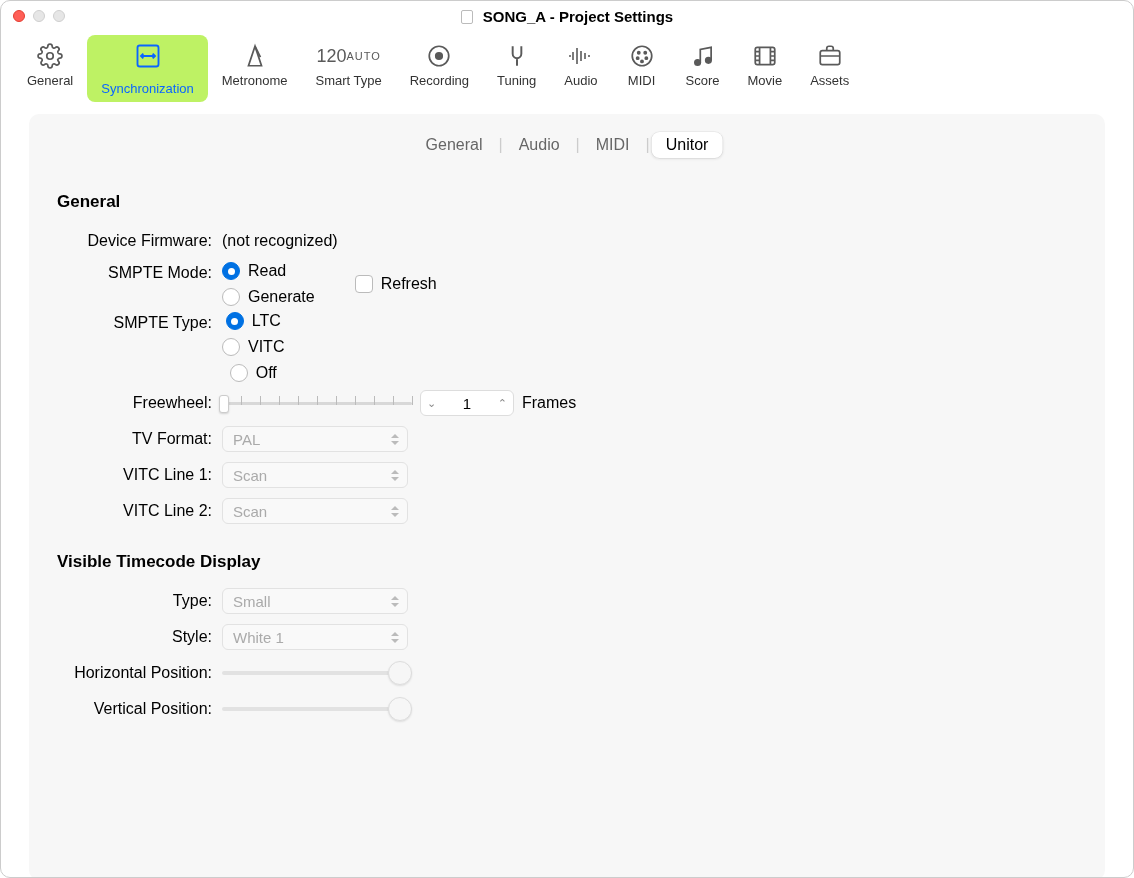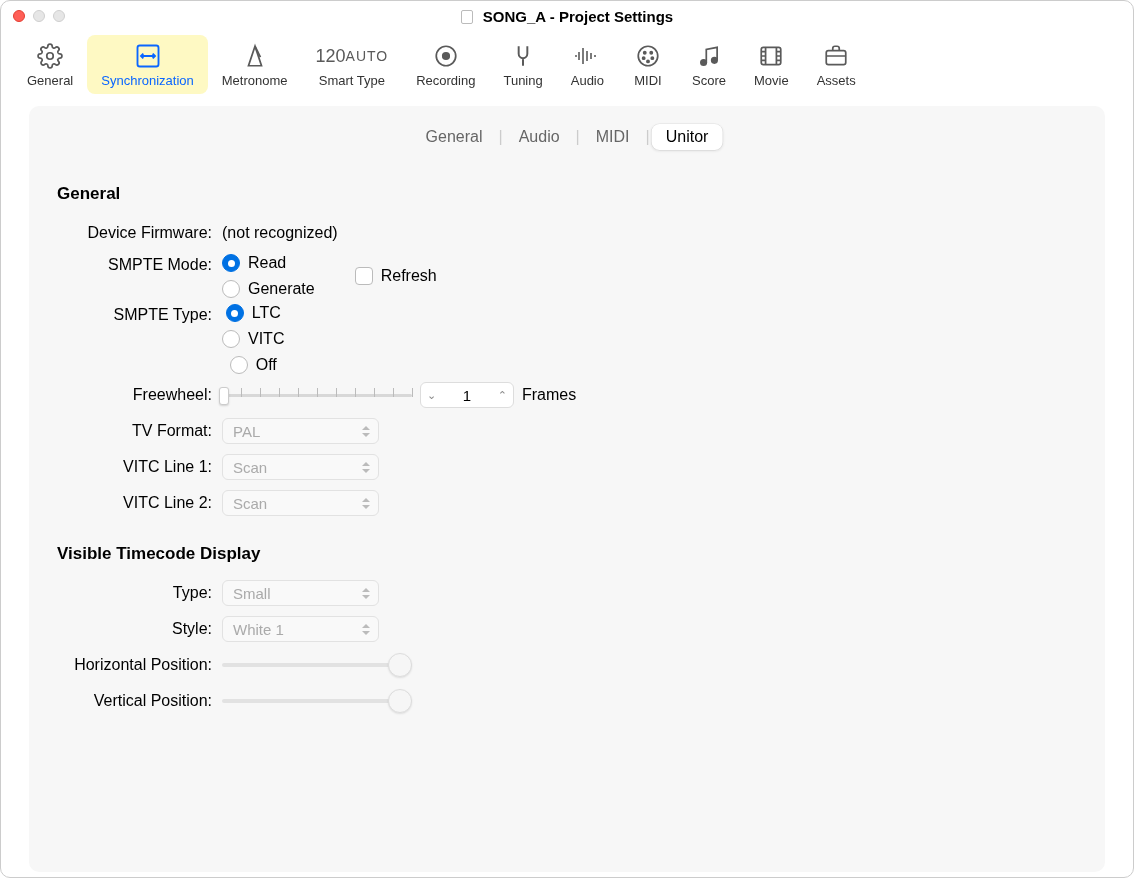--- a/index.html
+++ b/index.html
@@ -68,21 +68,22 @@
       display: flex;
       flex-direction: column;
       align-items: center;
       justify-content: flex-start;
       padding: 6px 14px 6px 14px;
       border-radius: 8px;
       cursor: default;
       min-width: 60px;
     }
     .toolbar .tab.active {
-      background: #fef9c3;
+      background: #bef264;
+      gap: 8px;
     }
     .toolbar .tab .icon {
       height: 30px;
       display: flex;
       align-items: center;
       justify-content: center;
       color: #5a5a5a;
     }
     .toolbar .tab.active .icon { color: #0a66ff; }
     .toolbar .tab .label {
@@ -236,21 +237,21 @@
       background: #fff;
       border: 1px solid #ddd;
       border-radius: 6px;
       font-size: 15px;
       padding: 0 6px;
       justify-content: space-between;
     }
     .stepper .arrow { color: #888; font-size: 11px; }
     .stepper .val { flex: 1; text-align: center; }
     .select {
-      width: 157px;
+      width: 186px;
       height: 26px;
       background: #f9f9f9;
       border: 1px solid #e2e2e2;
       border-radius: 6px;
       display: flex;
       align-items: center;
       padding: 0 10px;
       font-size: 15px;
       color: #aaa;
       position: relative;
@@ -334,21 +335,21 @@
         <svg width="26" height="26" viewBox="0 0 24 24" fill="none" stroke="currentColor" stroke-width="1.6">
             <path d="M12 3L6 21h12L12 3z"></path>
             <path d="M12 3l5 10"></path>
           </svg>
       </div>
       <div class="label">Metronome</div>
     </div>
     <div class="tab">
       <div class="icon" style="flex-direction:row; line-height:1;">
         <span style="font-size:18px; font-weight:500;">120</span>
-        <span style="font-size:14px; letter-spacing:1px;">AUTO</span>
+        <span style="font-size:11px; letter-spacing:1px;">AUTO</span>
       </div>
       <div class="label">Smart Type</div>
     </div>
     <div class="tab">
       <div class="icon">
         <svg width="26" height="26" viewBox="0 0 24 24" fill="none" stroke="currentColor" stroke-width="1.6">
             <circle cx="12" cy="12" r="9"></circle>
             <circle cx="12" cy="12" r="3" fill="currentColor"></circle>
           </svg>
       </div>

